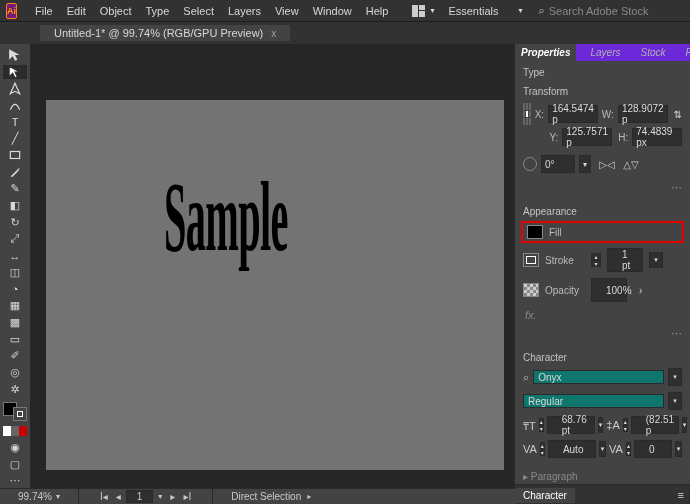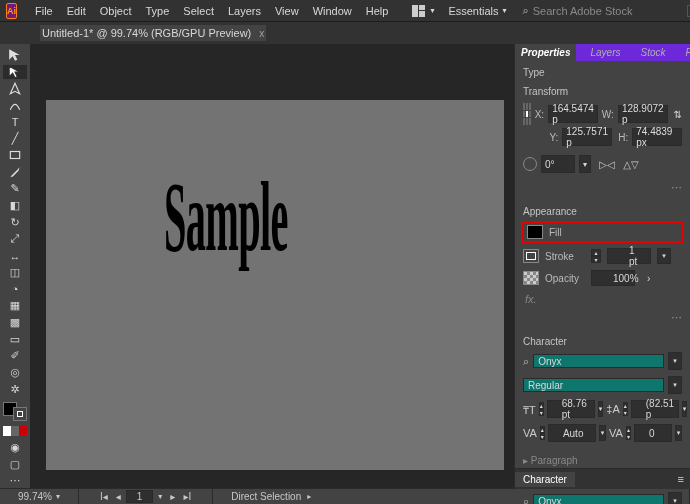--- a/index.html
+++ b/index.html
@@ -6,28 +6,28 @@
   body { width: 690px; height: 504px; background: #323232; overflow: hidden; font-size: 11px; color: #d8d8d8; }
   
   
   .titlebar { height: 22px; background: #323232; display: flex; align-items: center; padding: 0 6px; gap: 4px; border-bottom: 1px solid #1c1c1c;}
   .ai-logo { width: 16px; height: 16px; background: #701a75; border:1px solid #ff7f18;border-radius:2px; display:flex; align-items:center; justify-content:center; font-size:9px; font-weight:bold; color:#ff9a00; }
   .home-icon { width: 16px; height: 16px; display:flex; align-items:center; justify-content:center; }
   .menubar { display:flex; gap: 2px; margin-left: 4px; }
   .menubar span { padding: 2px 6px; cursor: default; }
   .workspace-btn { margin-left: 8px; padding: 2px 6px; display:flex; align-items:center; gap:4px;}
   .titlebar-right { margin-left: auto; display:flex; align-items:center; gap:8px; }
-  .ess-drop { display:flex; align-items:center; gap:4px; padding: 2px 4px; }
+  .ess-drop { display:flex; align-items:center; gap:20px; padding: 2px 4px; }
   .search-stock { display:flex; align-items:center; gap:4px; color:#8a8a8a; padding:2px 10px 2px 4px; width:160px;}
   .win-ctrl { display:flex; gap:4px; }
   .win-ctrl div { width: 16px; height: 12px; display:flex;align-items:center;justify-content:center;color:#c8c8c8; border:1px solid #555; font-size:9px;}
   
   
   .doctabs { height: 22px; background: #323232; display:flex; align-items:center; padding-left: 40px;}
-  .doctab { padding: 2px 2px; background: #434343; display:flex; align-items:center; gap: 8px; font-size: 11px;}
+  .doctab { padding: 2px 14px; background: #434343; display:flex; align-items:center; gap: 8px; font-size: 11px;}
   .doctab .x { color:#a0a0a0; font-size:10px; }
   
   
   .main { display:flex; height: calc(504px - 22px - 22px - 16px); }
   
   
   .toolbar { width: 30px; background: #434343; display:flex; flex-direction:column; align-items:center; padding-top:4px; gap:2px;}
   .tool { width: 24px; height: 17px; display:flex; align-items:center; justify-content:center; color:#d8d8d8; font-size:11px;}
   .tool.sel { background:#2b2b2b; }
   .tool svg { width: 14px; height: 14px; }
@@ -69,21 +69,21 @@
   .menu-dots{ text-align:right; padding: 2px 8px; color:#999;}
   
   .appear-row { display:flex; align-items:center; gap:6px; padding: 3px 8px; font-size:10px;}
   .sw { width: 16px; height: 14px; border: 1px solid #888; background:#000; }
   .sw.stroke { background:#434343; position:relative;}
   .sw.stroke::after{content:'';position:absolute;inset:2px;border:1px solid #fff;}
   .sw.op { background: repeating-conic-gradient(#888 0 25%, #ccc 0 50%) 0 0/6px 6px;}
   .app-label { width: 40px; color:#bbb; }
   .highlight-box { border: 2px solid #e60000; padding: 2px 2px; margin: 2px 6px; }
   .highlight-box .appear-row{ padding: 0 2px;}
-  .val-box { width: 36px; height:16px; background:#2f2f2f;border:1px solid #2a2a2a;display:flex;align-items:center;padding:0 21px;}
+  .val-box { width: 36px; height:24px; background:#2f2f2f;border:1px solid #2a2a2a;display:flex;align-items:center;padding:0 14px;}
   .spin { display:flex;flex-direction:column;justify-content:center;width:10px;}
   .spin div{height:7px;font-size:6px;line-height:6px;text-align:center;background:#2f2f2f;border:1px solid #2a2a2a;}
   .drop-caret{ width:14px;height:16px;background:#2f2f2f;border:1px solid #2a2a2a;display:flex;align-items:center;justify-content:center;font-size:7px;}
   .fx-row { padding: 4px 10px; color:#888; font-style:italic; font-size:11px;}
   
   .char-panel { border-top:1px solid #2a2a2a; padding-bottom:4px;}
   .char-tab-row { display:flex; align-items:center; background:#323232; height:20px;}
   .char-tab-row .ct { padding: 2px 8px; font-size:10px; color:#b0b0b0;}
   .char-tab-row .ct.act { background:#434343; color:#fff;}
   .char-tab-row .more{margin-left:auto;padding:0 6px;}

